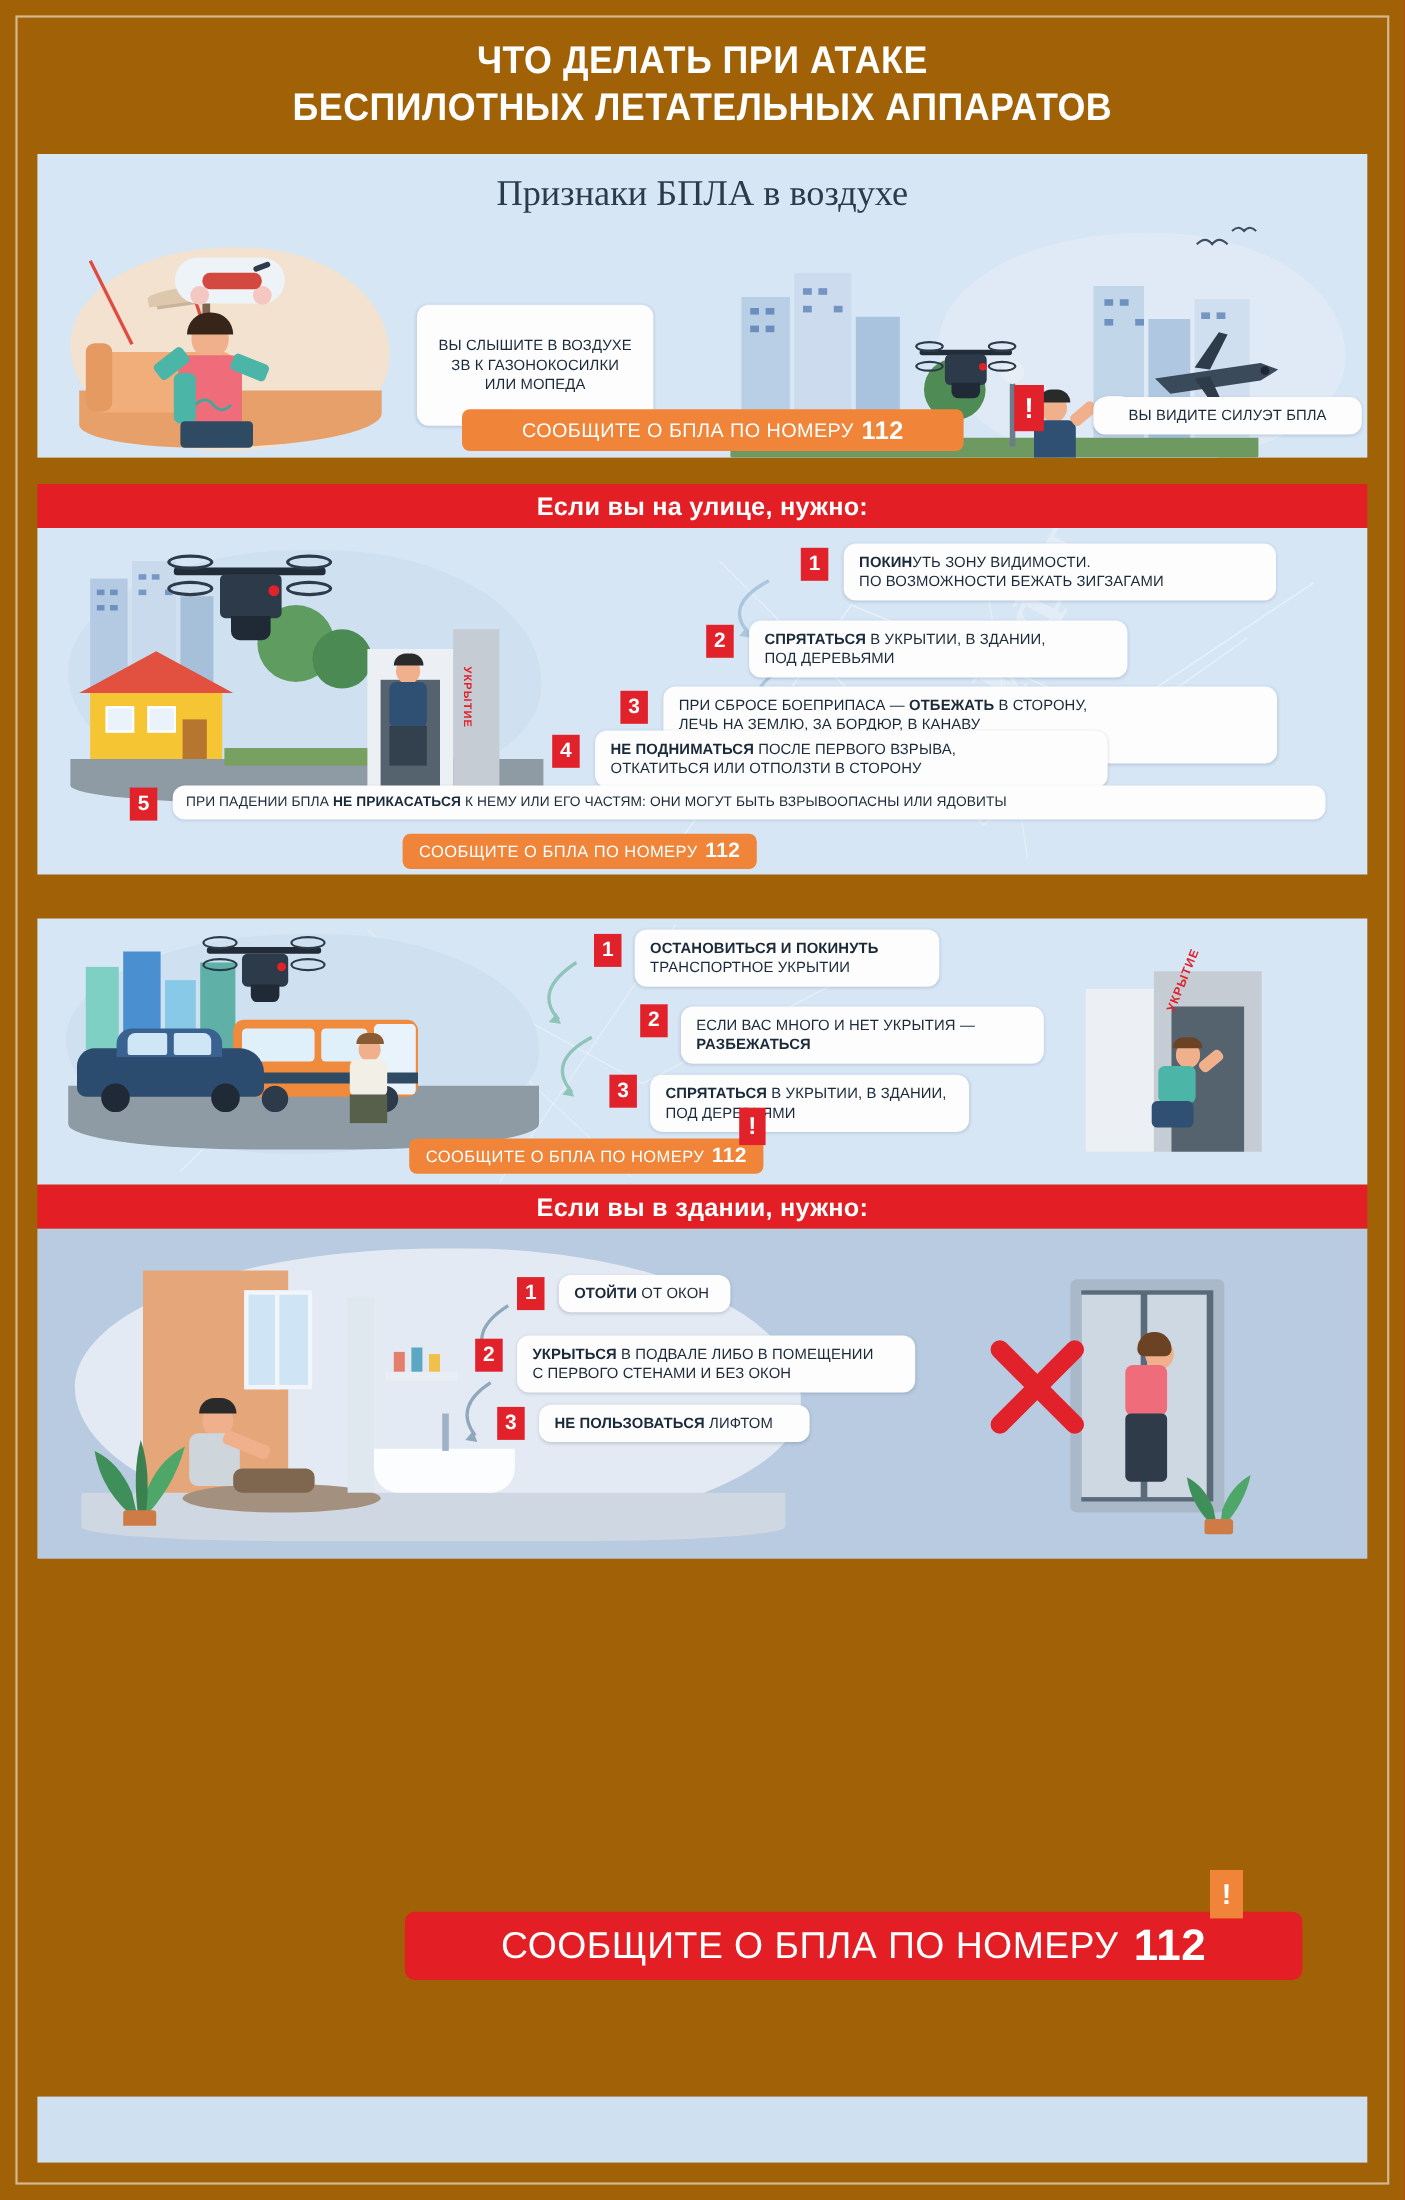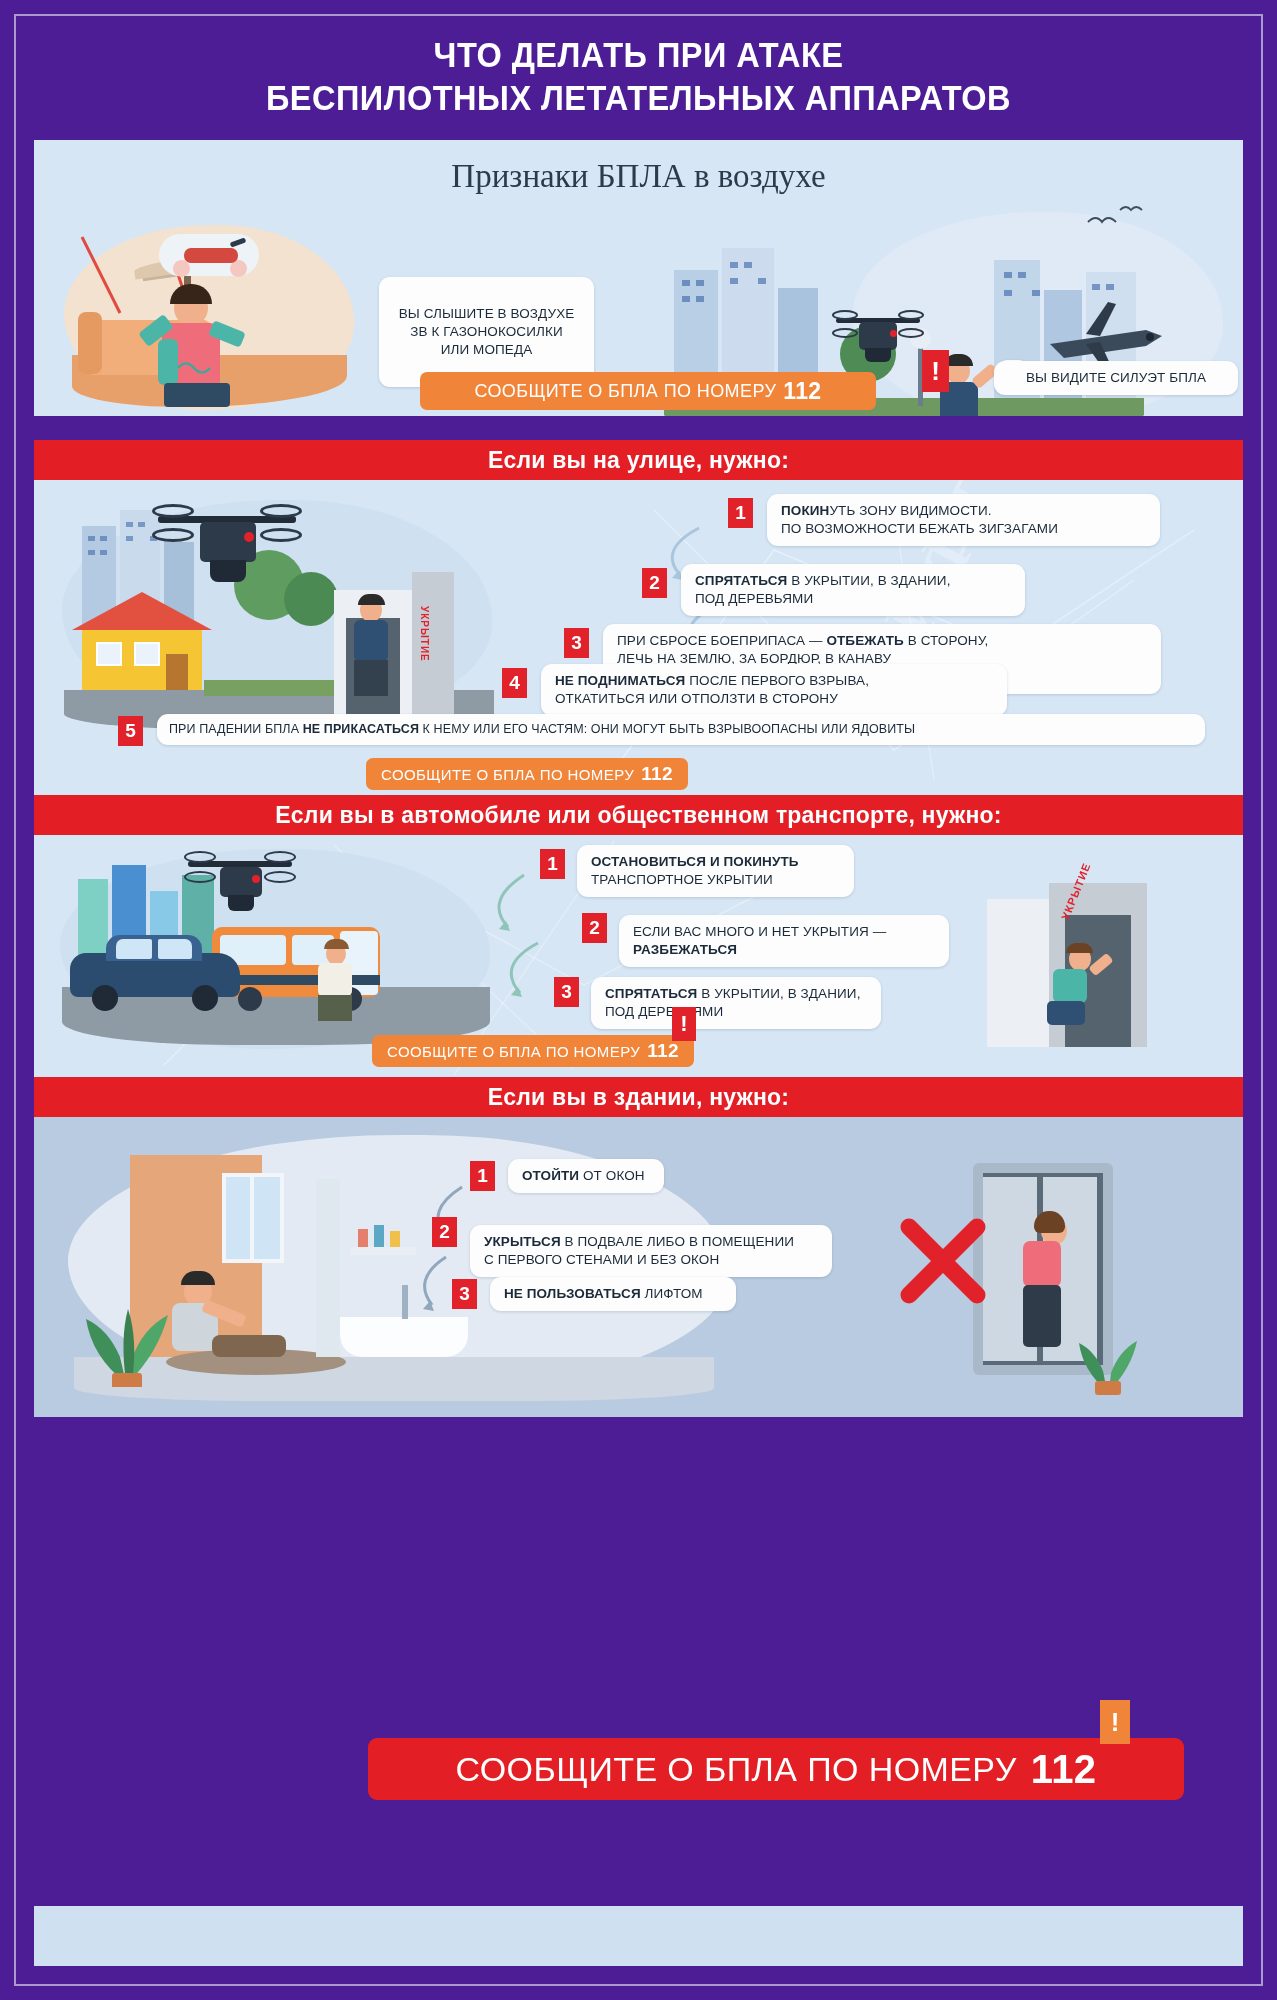--- a/index.html
+++ b/index.html
@@ -10,21 +10,21 @@
     background: #e31e24;
     font-family: "Liberation Sans", sans-serif;
     overflow: hidden;
     position: relative;
   }
 
   
   .poster {
     position: absolute;
     inset: 0;
-    background: #4c1d95;
+    background: #a16207;
   }
   .poster::before {
     content: "";
     position: absolute;
     left: 14px; right: 14px; top: 14px; bottom: 14px;
     border: 2px solid rgba(255,255,255,.55);
     pointer-events: none;
   }
 
   
@@ -453,21 +453,20 @@
         <span>ПРИ ПАДЕНИИ БПЛА </span><b>НЕ ПРИКАСАТЬСЯ</b><span> К НЕМУ ИЛИ ЕГО ЧАСТЯМ: ОНИ МОГУТ БЫТЬ ВЗРЫВООПАСНЫ ИЛИ ЯДОВИТЫ</span>
       </div>
     </div>
 
     <div class="pill-112" style="left:332px;top:278px;width:322px;height:32px;font-size:15px;">
       <span>СООБЩИТЕ О БПЛА ПО НОМЕРУ</span>
       <span class="n" style="font-size:19px;">112</span>
     </div>
   </div>
 
-  <div class="sec-head" style="top:795px;">Если вы в автомобиле или общественном транспорте, нужно:</div>
 
   <div class="band" style="top:835px;height:242px;">
 
     <svg class="wm" style="left:120px;top:0;" width="880" height="242">
       <path d="M10 230 L210 30 L430 150 L680 20" stroke="rgba(255,255,255,.35)" stroke-width="1.4"></path>
       <path d="M180 10 L420 235" stroke="rgba(255,255,255,.3)" stroke-width="1.4"></path>
       <path d="M460 6 L300 240" stroke="rgba(255,255,255,.3)" stroke-width="1.4"></path>
     </svg>
 
     <div class="blob" style="left:26px;top:14px;width:430px;height:200px;background:#cfe0f0;"></div>
@@ -626,21 +625,21 @@
     </svg>
 
     <div class="num" style="left:436px;top:44px;">1</div>
     <div class="bubble" style="left:474px;top:42px;width:156px;">
       <div>
         <b>ОТОЙТИ</b><span> ОТ ОКОН</span>
       </div>
     </div>
 
     <div class="num" style="left:398px;top:100px;">2</div>
-    <div class="bubble" style="left:436px;top:108px;width:362px;">
+    <div class="bubble" style="left:436px;top:97px;width:362px;">
       <div>
         <b>УКРЫТЬСЯ</b><span> В ПОДВАЛЕ ЛИБО В ПОМЕЩЕНИИ</span>
       </div>
       <div>С ПЕРВОГО СТЕНАМИ И БЕЗ ОКОН</div>
     </div>
 
     <div class="num" style="left:418px;top:162px;">3</div>
     <div class="bubble" style="left:456px;top:160px;width:246px;">
       <div>
         <b>НЕ ПОЛЬЗОВАТЬСЯ</b><span> ЛИФТОМ</span>

